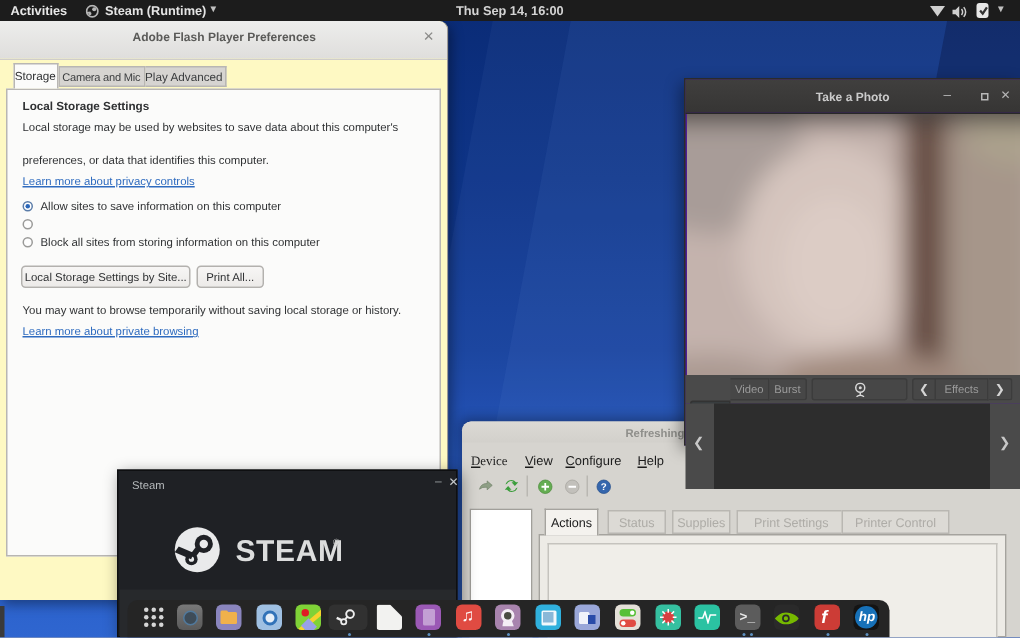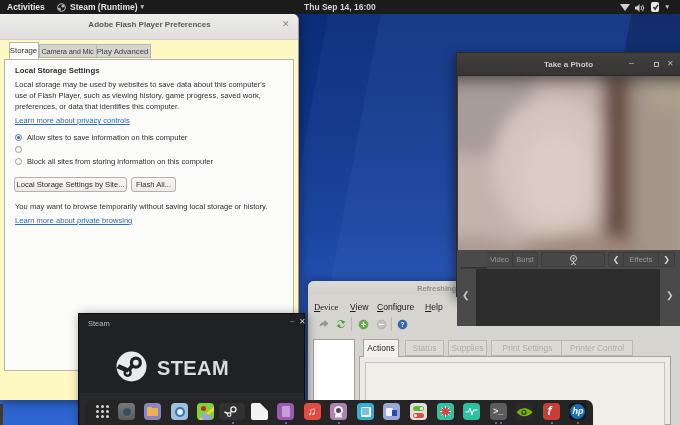--- a/index.html
+++ b/index.html
@@ -80,33 +80,32 @@
     <div class="txt" style="left:282px;top:5px;font-size:9px;color:#8a8a88;">✕</div>
 
     <div class="abs" style="left:8.5px;top:28px;width:30px;height:17px;background:#fbfbfa;border:1px solid #b8b6b3;border-bottom:none;font-size:7.8px;color:#2f3133;text-align:center;line-height:16px;z-index:2;">Storage</div>
     <div class="abs" style="left:38.5px;top:30px;width:58px;height:14px;background:#d6d4d1;border:1px solid #b8b6b3;font-size:7.4px;letter-spacing:-0.15px;color:#3a3c3e;text-align:center;line-height:13.5px;">Camera and Mic</div>
     <div class="abs" style="left:96.5px;top:30px;width:33px;height:14px;background:#d6d4d1;border:1px solid #b8b6b3;border-left:none;font-size:7.8px;color:#3a3c3e;text-align:center;line-height:13.5px;">Playback</div>
     <div class="abs" style="left:112px;top:30px;width:39px;height:14px;background:#d6d4d1;border:1px solid #b8b6b3;border-left:none;font-size:7.8px;color:#3a3c3e;text-align:center;line-height:13.5px;">Advanced</div>
 
     <div class="abs" style="left:4px;top:44.5px;width:290px;height:312px;background:#fbfbfa;border:1px solid #b8b6b3;"></div>
     <div class="txt" style="left:15px;top:52px;font-size:7.8px;font-weight:bold;color:#2f3133;">Local Storage Settings</div>
     <div class="txt" style="left:15px;top:66px;font-size:7.6px;color:#2f3133;">Local storage may be used by websites to save data about this computer's</div>
-    <div class="txt" style="left:15px;top:77px;font-size:7.6px;color:#2f3133;">use of Flash Player, such as viewing history, game progress, saved work,</div>
     <div class="txt" style="left:15px;top:88px;font-size:7.6px;color:#2f3133;">preferences, or data that identifies this computer.</div>
     <div class="txt" style="left:15px;top:102px;font-size:7.6px;color:#2e6bbf;text-decoration:underline;">Learn more about privacy controls</div>
 
     <div class="abs" style="left:15px;top:120px;width:7px;height:7px;border-radius:50%;border:1px solid #5a7ca8;background:#fff;"></div>
     <div class="abs" style="left:17px;top:122px;width:3px;height:3px;border-radius:50%;background:#2a66b8;"></div>
     <div class="txt" style="left:27px;top:119px;font-size:7.6px;color:#2f3133;">Allow sites to save information on this computer</div>
     <div class="abs" style="left:15px;top:132px;width:7px;height:7px;border-radius:50%;border:1px solid #9a9a98;background:#fdfdfd;"></div>
     <div class="abs" style="left:15px;top:144px;width:7px;height:7px;border-radius:50%;border:1px solid #9a9a98;background:#fdfdfd;"></div>
     <div class="txt" style="left:27px;top:143px;font-size:7.6px;color:#2f3133;">Block all sites from storing information on this computer</div>
 
     <div class="abs" style="left:14px;top:163px;width:113px;height:15px;background:linear-gradient(#f7f6f5,#eceae8);border:1px solid #b3b1ae;border-radius:3px;font-size:7.6px;color:#2f3133;text-align:center;line-height:14px;">Local Storage Settings by Site...</div>
-    <div class="abs" style="left:131px;top:163px;width:45px;height:15px;background:linear-gradient(#f7f6f5,#eceae8);border:1px solid #b3b1ae;border-radius:3px;font-size:7.6px;color:#2f3133;text-align:center;line-height:14px;">Flash All...</div>
+    <div class="abs" style="left:131px;top:163px;width:45px;height:15px;background:linear-gradient(#f7f6f5,#eceae8);border:1px solid #b3b1ae;border-radius:3px;font-size:7.6px;color:#2f3133;text-align:center;line-height:14px;">Print All...</div>
     <div class="txt" style="left:15px;top:188px;font-size:7.6px;color:#2f3133;">You may want to browse temporarily without saving local storage or history.</div>
     <div class="txt" style="left:15px;top:202px;font-size:7.6px;color:#2e6bbf;text-decoration:underline;">Learn more about private browsing</div>
   </div>
   <div id="steamwin" style="position:absolute;left:78px;top:313px;width:227px;height:112px;background:#1f2125;z-index:4;border:1px solid #0e0f11;box-shadow:2px 2px 10px rgba(0,0,0,0.45);">
     <div class="txt" style="left:9px;top:5px;font-size:7.5px;color:#b8bcbe;">Steam</div>
     <div class="txt" style="left:211px;top:2px;font-size:8px;color:#9aa0a3;">–</div>
     <div class="txt" style="left:220px;top:3px;font-size:8px;color:#c8cccf;">✕</div>
     <svg class="abs" style="left:37px;top:37px;" width="31" height="31" viewBox="0 0 64 64">
       <circle cx="32" cy="32" r="31" fill="#e9eaeb"></circle>
       <circle cx="41" cy="24" r="12.5" fill="#1f2125"></circle>

